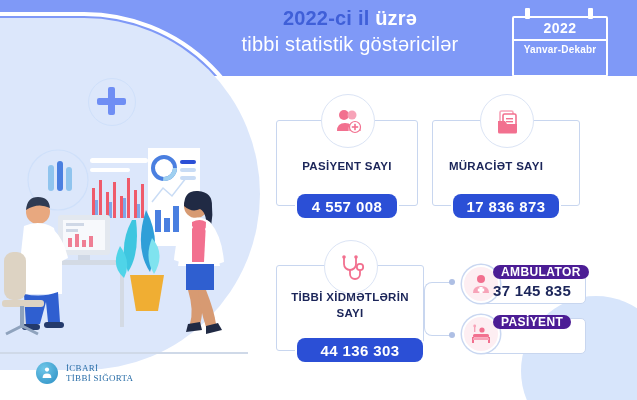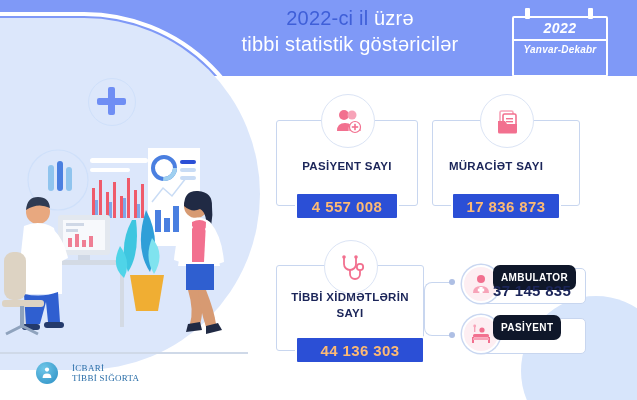--- a/index.html
+++ b/index.html
@@ -30,31 +30,31 @@
   }
   .baseline{
     position:absolute;left:0;top:352px;width:248px;height:2px;background:#cfd9e8;
   }
 
   
   .title-wrap{
     position:absolute;left:200px;top:6px;width:300px;text-align:center;
     line-height:1.28;
   }
-  .title-1{font-size:20px;color:#3f5fd8;font-weight:400;letter-spacing:.2px;}
+  .title-1{font-size:20px;color:#3f5fd8;font-weight:700;letter-spacing:.2px;}
   .title-1 .lite{color:#ffffff;}
   .title-2{font-size:20px;color:#ffffff;font-weight:400;letter-spacing:.2px;}
 
   .cal{
     position:absolute;left:512px;top:8px;width:96px;
   }
   .cal-tabs{position:relative;height:8px;}
   .cal-tab{position:absolute;top:0;width:5px;height:11px;background:#ffffff;border-radius:1px;}
   .cal-tab.l{left:13px;} .cal-tab.r{left:76px;}
-  .cal-box{border:2px solid #ffffff;border-radius:2px;overflow:hidden;font-style:italic;}
+  .cal-box{border:2px solid #ffffff;border-radius:2px;overflow:hidden;}
   .cal-year{
     text-align:center;font-size:14px;font-weight:bold;color:#ffffff;
     padding:2px 0 3px;border-bottom:2px solid #ffffff;letter-spacing:.5px;
   }
   .cal-range{
     text-align:center;font-size:10px;font-weight:bold;color:#ffffff;
     padding:3px 0 20px;letter-spacing:.2px;
   }
 
   
@@ -76,52 +76,52 @@
     position:absolute;left:0;right:0;text-align:center;
     font-size:11.5px;font-weight:bold;color:#1b2559;letter-spacing:.3px;
     line-height:1.35;
   }
   .icon-circle{
     position:absolute;width:52px;height:52px;border-radius:50%;
     background:#ffffff;border:1px solid #dbe4f5;
     display:flex;align-items:center;justify-content:center;
   }
   .pill{
-    position:absolute;height:24px;border-radius:1px;background:#2b4fd6;
+    position:absolute;height:24px;border-radius:8px;background:#2b4fd6;
     display:flex;align-items:center;justify-content:center;
-    color:#fdba74;font-size:15px;font-weight:bold;letter-spacing:.4px;
+    color:#ffffff;font-size:15px;font-weight:bold;letter-spacing:.4px;
     box-shadow:0 0 0 2px #ffffff;
   }
 
   
   .subcard{
     position:absolute;background:#ffffff;border:1px solid #c8d6ef;
     border-radius:5px;box-sizing:border-box;
   }
   .sub-icon{
     position:absolute;width:34px;height:34px;border-radius:50%;
     background:#fdeef2;border:2px solid #ffffff;
     box-shadow:0 0 0 1.5px #c9d7f1;
     display:flex;align-items:center;justify-content:center;
   }
   .sub-badge{
-    position:absolute;height:25px;border-radius:7px;background:#0f172a;
+    position:absolute;height:14px;border-radius:7px;background:#4c1d95;
     display:flex;align-items:center;justify-content:center;
-    color:#ffffff;font-size:10px;font-weight:bold;letter-spacing:.4px;
+    color:#ffffff;font-size:12px;font-weight:bold;letter-spacing:.4px;
     padding:0 8px;
   }
   .sub-value{
     position:absolute;font-size:15px;font-weight:bold;color:#1b2559;
     letter-spacing:.3px;
   }
   .conn{position:absolute;border-color:#c8d6ef;border-style:solid;}
   .dot{position:absolute;width:6px;height:6px;border-radius:50%;background:#aebfe4;}
 
   
-  .logo{position:absolute;left:36px;top:362px;display:flex;align-items:center;gap:14px;}
+  .logo{position:absolute;left:36px;top:362px;display:flex;align-items:center;gap:8px;}
   .logo-mark{width:22px;height:22px;border-radius:50%;
     background:radial-gradient(circle at 35% 30%, #6fc6e8, #2b8fc4);
     display:flex;align-items:center;justify-content:center;}
   .logo-text{line-height:1.15;color:#2a6ea8;font-family:"Liberation Serif", serif;}
   .logo-l1{font-size:9px;letter-spacing:.3px;}
   .logo-l2{font-size:9px;letter-spacing:.3px;}
 </style>
 </head>
 <body>
 

